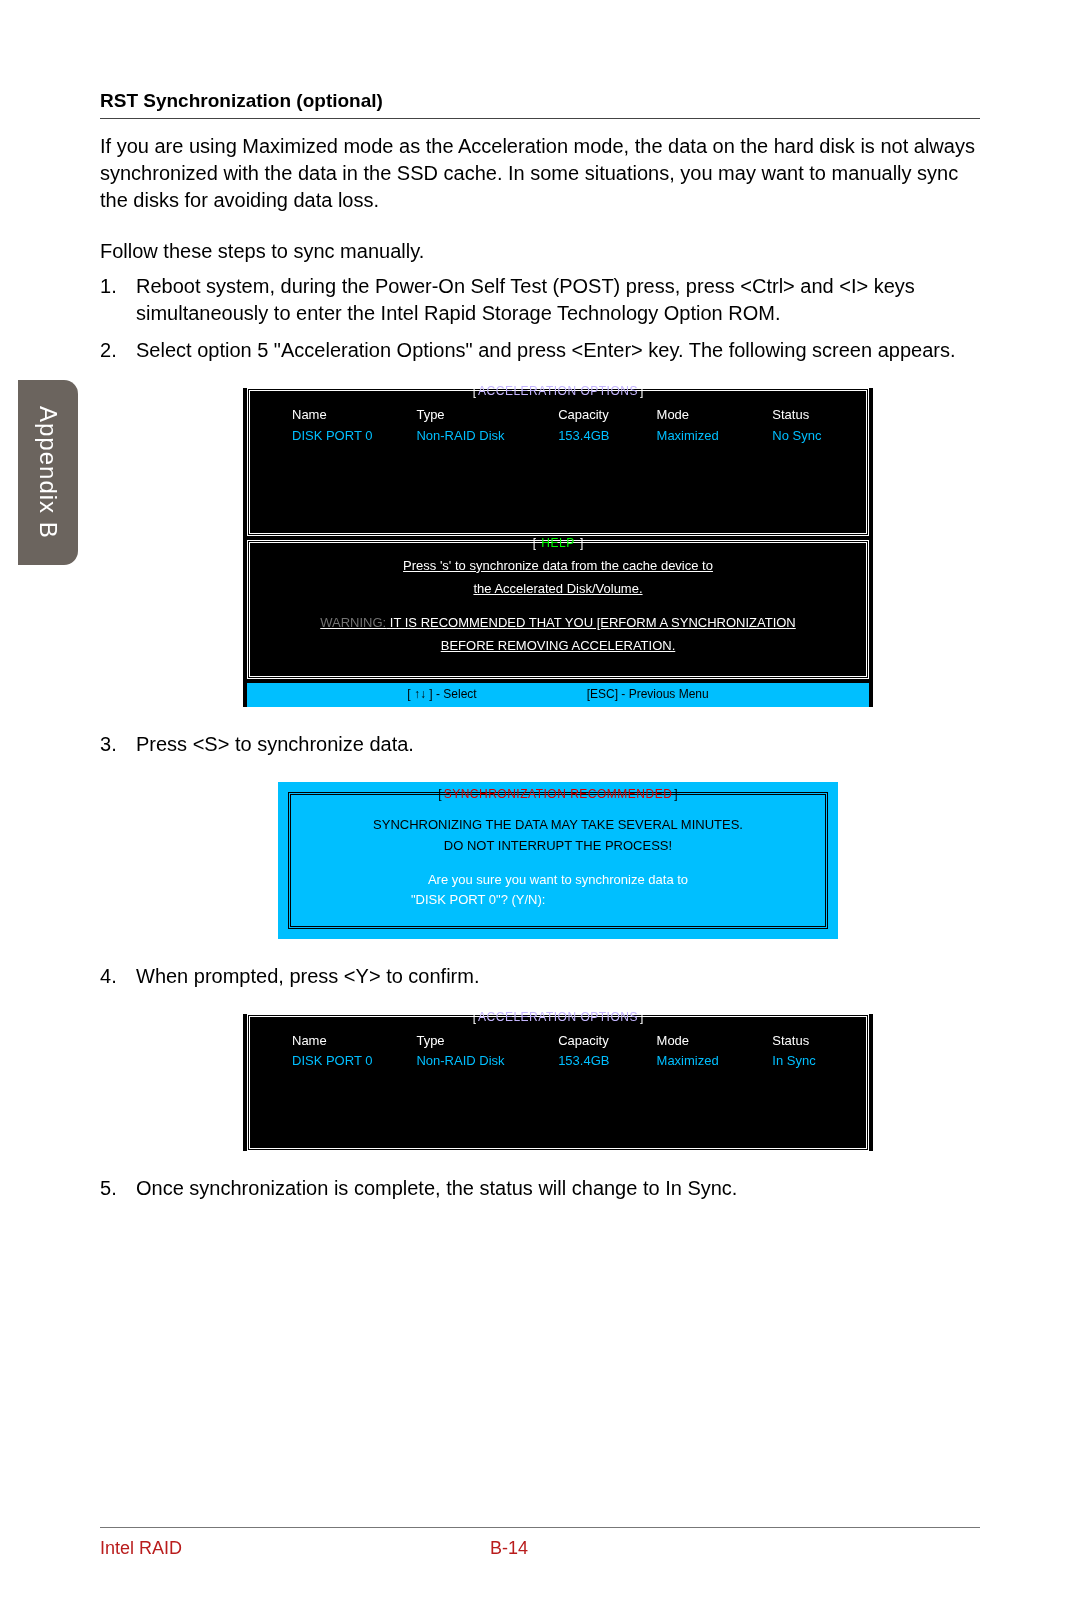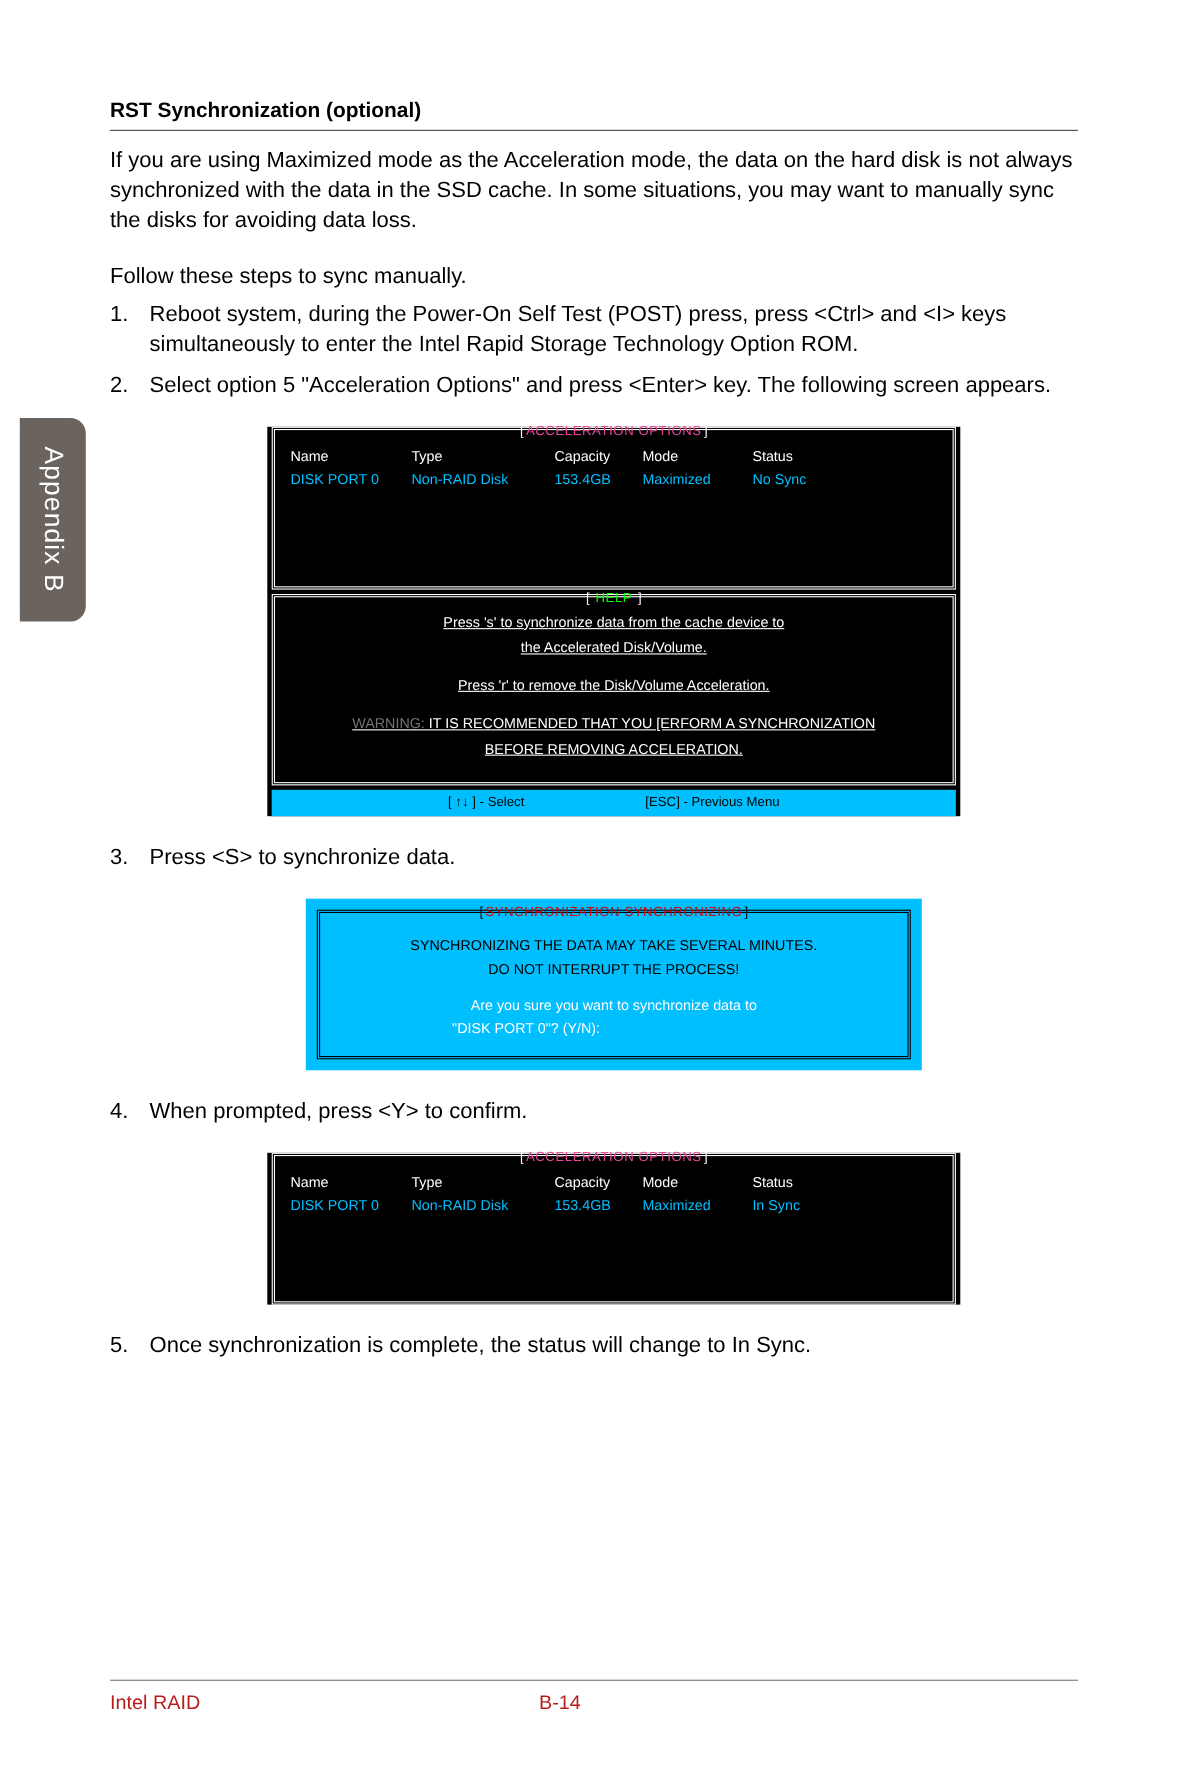--- a/index.html
+++ b/index.html
@@ -87,25 +87,25 @@
     position: relative;
   }
   .panel-title-strip {
     position: absolute;
     top: -8px;
     left: 0; right: 0;
     text-align: center;
     font-size: 12px;
   }
   .panel-title-strip span.bkt { color: #fff; }
-  .panel-title-strip span.t   { color: #ec4899; padding: 0 2px; letter-spacing: .5px;}
+  .panel-title-strip span.t   { color: #c4b5fd; padding: 0 2px; letter-spacing: .5px;}
   .panel.help .panel-title-strip span.t { color: #0f0; }
   .panel.red-title .panel-title-strip span.t { color: #d40000; }
   .row { display: flex; }
-  .row > div { padding: 1px 4px; }
+  .row > div { padding: 1px 4px; margin-left: 28px; }
   .c-name { width: 110px; }
   .c-type { width: 130px; }
   .c-cap  { width: 80px; }
   .c-mode { width: 100px; }
   .c-stat { width: 100px; }
   .hdr { color: #fff; }
   .cyan { color: #00bfff; }
   .red  { color: #737373; }
   .help-text { text-align: center; margin-top: 6px; }
   .help-text p { margin: 4px 0; text-decoration: underline; }
@@ -200,42 +200,41 @@
           <div style="height:70px"></div>
         </div>
 
         <div class="panel help">
           <div class="panel-title-strip">
             <span class="bkt">[</span>  <span class="t">HELP</span>  <span class="bkt">]</span>
           </div>
           <div class="help-text">
             <p>Press 's' to synchronize data from the cache device to</p>
             <p>the Accelerated Disk/Volume.</p>
-            <p style="margin-top:16px">Press 'r' to remove the Disk/Volume Acceleration.</p>
             <p style="margin-top:16px">
               <span class="red">WARNING:</span><span> IT IS RECOMMENDED THAT YOU [ERFORM A SYNCHRONIZATION</span>
             </p>
             <p>BEFORE REMOVING ACCELERATION.</p>
           </div>
         </div>
 
         <div class="footer-bar">
           <span>[ ↑↓ ] - Select</span>
           <span>[ESC] - Previous Menu</span>
         </div>
       </div>
     </li>
 
     <li><span>Press &lt;S&gt; to synchronize data.</span>
 
       
       <div class="sync-outer">
         <div class="sync-inner panel red-title" style="border-color:#000;">
           <div class="panel-title-strip">
-            <span class="bkt">[</span><span class="t">SYNCHRONIZATION SYNCHRONIZING</span><span class="bkt">]</span>
+            <span class="bkt">[</span><span class="t">SYNCHRONIZATION RECOMMENDED</span><span class="bkt">]</span>
           </div>
           <div style="height:8px"></div>
           <p class="red">SYNCHRONIZING THE DATA MAY TAKE SEVERAL MINUTES.</p>
           <p class="red">DO NOT INTERRUPT THE PROCESS!</p>
           <div style="height:10px"></div>
           <p class="wht">Are you sure you want to synchronize data to</p>
           <p class="wht" style="text-align:left;padding-left:110px">"DISK PORT 0"? (Y/N):</p>
         </div>
       </div>
     </li>

